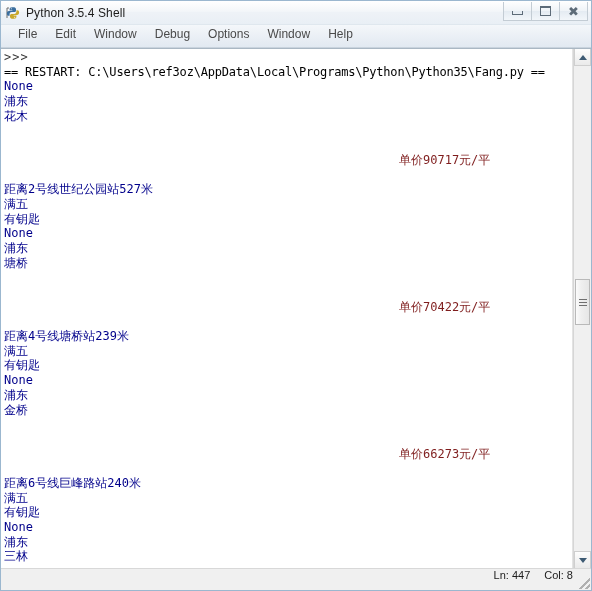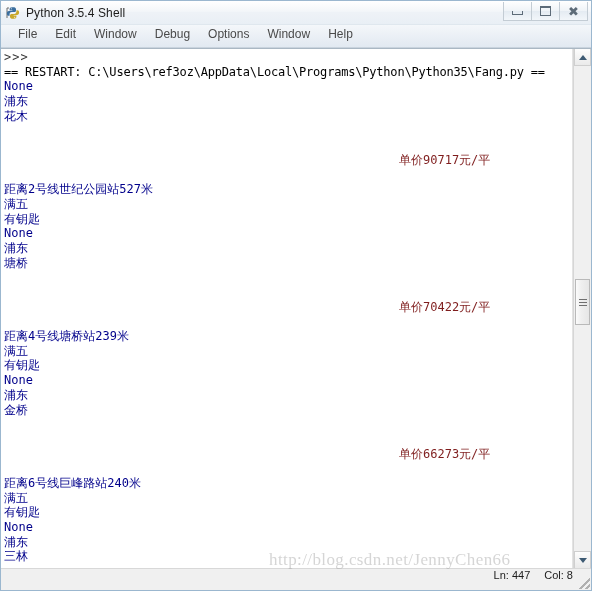--- a/index.html
+++ b/index.html
@@ -287,14 +287,13 @@
       </div>
     </div>
   </div>
 
   <div id="statusbar">
     <span class="status-text">Ln: 447</span>
     <span class="status-text">Col: 8</span>
     <div id="resize-grip"></div>
   </div>
 
-  <div id="watermark">http://blog.csdn.net/JennyChen66</div>
 </div>
 
 </body></html>

